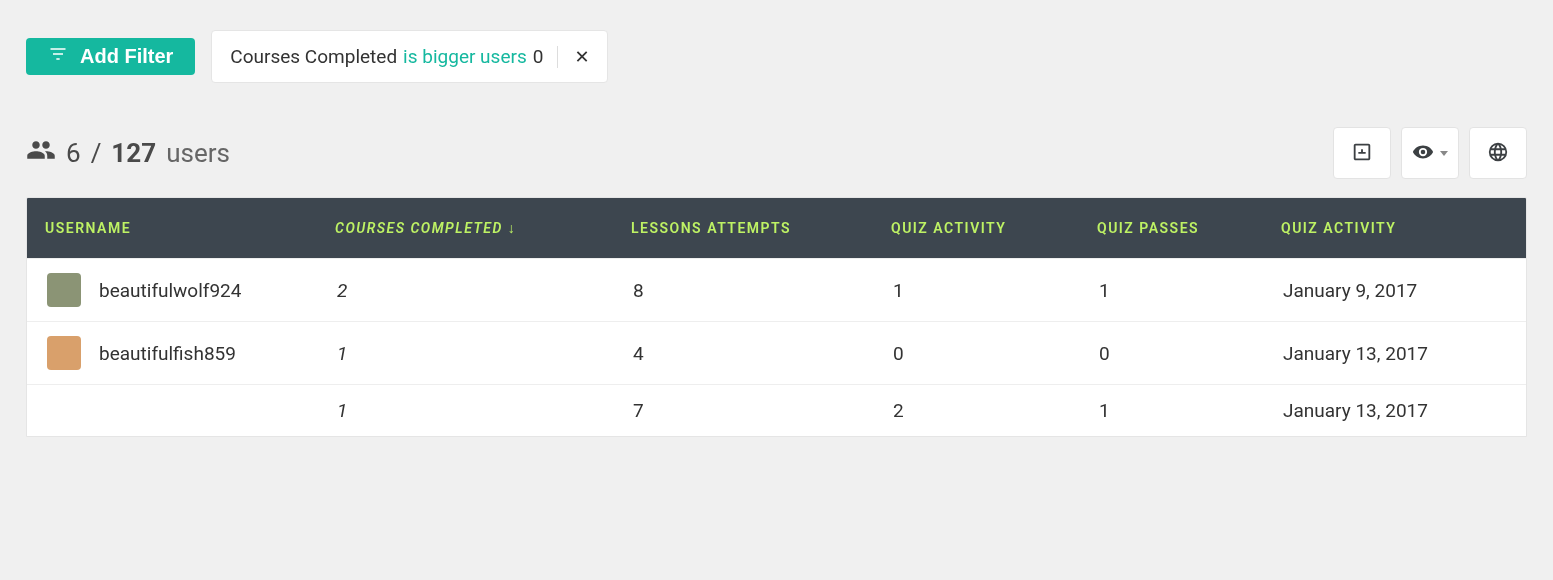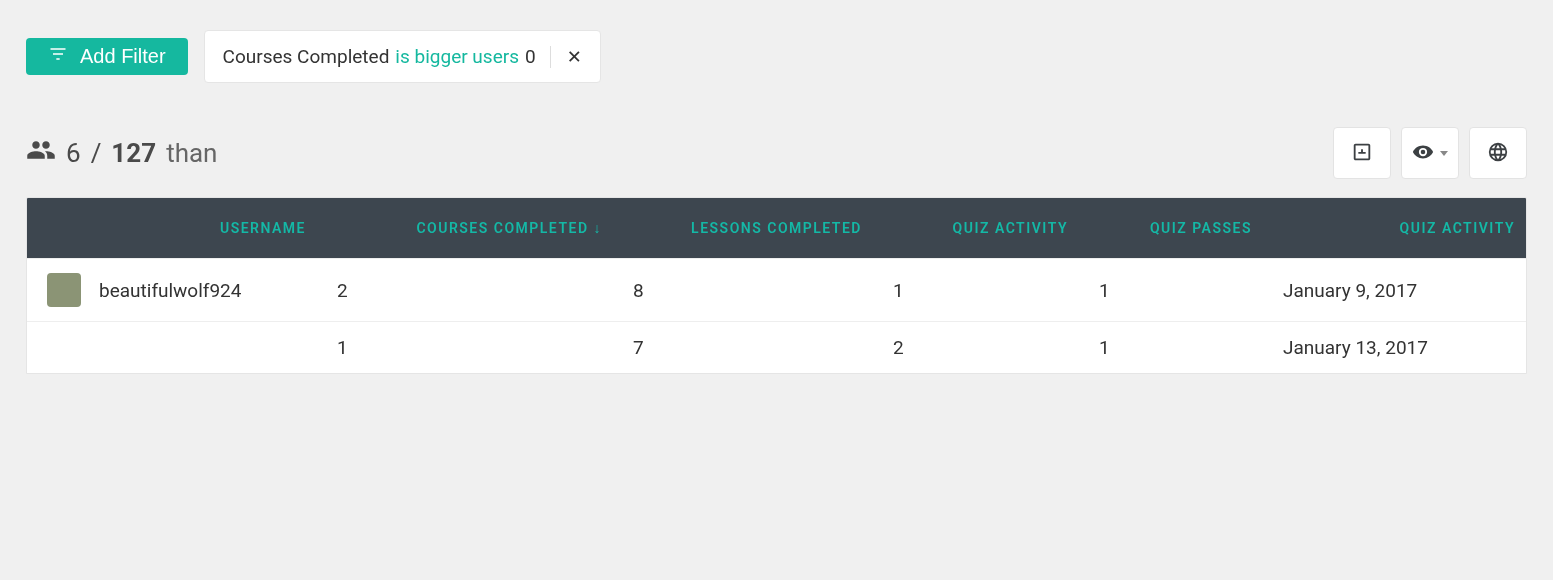--- a/index.html
+++ b/index.html
@@ -19,21 +19,21 @@
   .add-filter-btn {
     display: inline-flex;
     align-items: center;
     gap: 12px;
     background: #15b89f;
     color: #fff;
     border: none;
     border-radius: 4px;
     padding: 6px 22px;
     font-size: 20px;
-    font-weight: 400;
+    font-weight: 700;
     cursor: pointer;
   }
   .add-filter-btn svg { width: 20px; height: 20px; fill: #fff; }
   .filter-chip {
     display: inline-flex;
     align-items: center;
     background: #fff;
     border: 1px solid #e5e5e5;
     border-radius: 4px;
     padding: 14px 18px;
@@ -99,26 +99,26 @@
     overflow: hidden;
   }
   table {
     width: 100%;
     border-collapse: collapse;
   }
   thead tr {
     background: #3d464f;
   }
   thead th {
-    color: #14b8a6;
+    color: #bef264;
     font-size: 14px;
     font-weight: 600;
     letter-spacing: 1.5px;
-    text-align: right;
-    padding: 22px 11px;
+    text-align: left;
+    padding: 22px 18px;
   }
   thead th.sortable { cursor: pointer; }
   tbody td {
     padding: 14px 20px;
     font-size: 19px;
     color: #333;
     border-top: 1px solid #eee;
     vertical-align: middle;
   }
   .user-cell {
@@ -131,21 +131,21 @@
     border-radius: 4px;
     display: inline-flex;
     align-items: center;
     justify-content: center;
     font-size: 13px;
     color: #fff;
     font-weight: 600;
     overflow: hidden;
   }
   .col-username { width: 290px; }
-  .col-courses  { width: 296px; }
+  .col-courses  { width: 296px; font-style: italic; }
   .col-lessons  { width: 260px; }
   .col-quiza    { width: 206px; }
   .col-quizp    { width: 184px; }
   .col-last     {  }
 </style>
 </head>
 <body>
 
 <div class="toolbar">
   <button class="add-filter-btn">
@@ -169,21 +169,21 @@
 <div class="header-row">
   <div class="user-count">
     <span>
       <svg viewBox="0 0 24 24">
           <path d="M16 11c1.66 0 3-1.34 3-3s-1.34-3-3-3-3 1.34-3 3 1.34 3 3 3zM8 11c1.66 0 3-1.34 3-3S9.66 5 8 5 5 6.34 5 8s1.34 3 3 3zm0 2c-2.33 0-7 1.17-7 3.5V19h14v-2.5C15 14.17 10.33 13 8 13zm8 0c-.29 0-.62.02-.97.05 1.16.84 1.97 1.97 1.97 3.45V19h6v-2.5c0-2.33-4.67-3.5-7-3.5z"></path>
         </svg>
     </span>
     <span>6</span>
     <span>/</span>
     <span class="total">127</span>
-    <span class="label">than</span>
+    <span class="label">users</span>
   </div>
 
   <div class="action-btns">
     <button class="action-btn">
       <span>
         <svg viewBox="0 0 24 24">
             <path d="M19 19H5V5h14v14zM3 3v18h18V3H3zm9 4h2v3h3v2h-3v3h-2v-3H9v-2h3V7z" fill="none"></path>
             <path d="M4 4h16v16H4z" fill="none"></path>
             <path d="M19 4H5c-.55 0-1 .45-1 1v14c0 .55.45 1 1 1h14c.55 0 1-.45 1-1V5c0-.55-.45-1-1-1zm-1 14H6V6h12v12zM9 14.5l2.5-2.5L9 9.5V8h6v1.5L12.5 12 15 14.5V16H9v-1.5z" fill="none"></path>
             <path d="M5 4h14c.55 0 1 .45 1 1v14c0 .55-.45 1-1 1H5c-.55 0-1-.45-1-1V5c0-.55.45-1 1-1zm1 2v12h12V6H6zm3 3h6v2h-2v4h-2v-4H9V9z" fill="none"></path>
@@ -215,41 +215,54 @@
 
 <div class="table-wrapper">
   <table>
     <thead>
       <tr>
         <th class="col-username sortable"><span>USERNAME</span></th>
         <th class="col-courses sortable">
           <span>COURSES COMPLETED</span>
           <span>↓</span>
         </th>
-        <th class="col-lessons sortable"><span>LESSONS COMPLETED</span></th>
+        <th class="col-lessons sortable"><span>LESSONS ATTEMPTS</span></th>
         <th class="col-quiza sortable"><span>QUIZ ACTIVITY</span></th>
         <th class="col-quizp sortable"><span>QUIZ PASSES</span></th>
         <th class="col-last sortable"><span>QUIZ ACTIVITY</span></th>
       </tr>
     </thead>
     <tbody id="tbody">
     <tr>
           <td class="col-username">
             <div class="user-cell">
               <span class="avatar" style="background: rgb(139, 148, 117);"></span>
               <span>beautifulwolf924</span>
             </div>
           </td>
           <td class="col-courses">2</td>
           <td class="col-lessons">8</td>
           <td class="col-quiza">1</td>
           <td class="col-quizp">1</td>
           <td class="col-last">January 9, 2017</td>
         </tr>
         <tr>
+          <td class="col-username">
+            <div class="user-cell">
+              <span class="avatar" style="background: rgb(217, 160, 107);"></span>
+              <span>beautifulfish859</span>
+            </div>
+          </td>
+          <td class="col-courses">1</td>
+          <td class="col-lessons">4</td>
+          <td class="col-quiza">0</td>
+          <td class="col-quizp">0</td>
+          <td class="col-last">January 13, 2017</td>
+        </tr>
+        <tr>
           <td class="col-username"></td>
           <td class="col-courses">1</td>
           <td class="col-lessons">7</td>
           <td class="col-quiza">2</td>
           <td class="col-quizp">1</td>
           <td class="col-last">January 13, 2017</td>
         </tr>
       </tbody>
   </table>
 </div>

